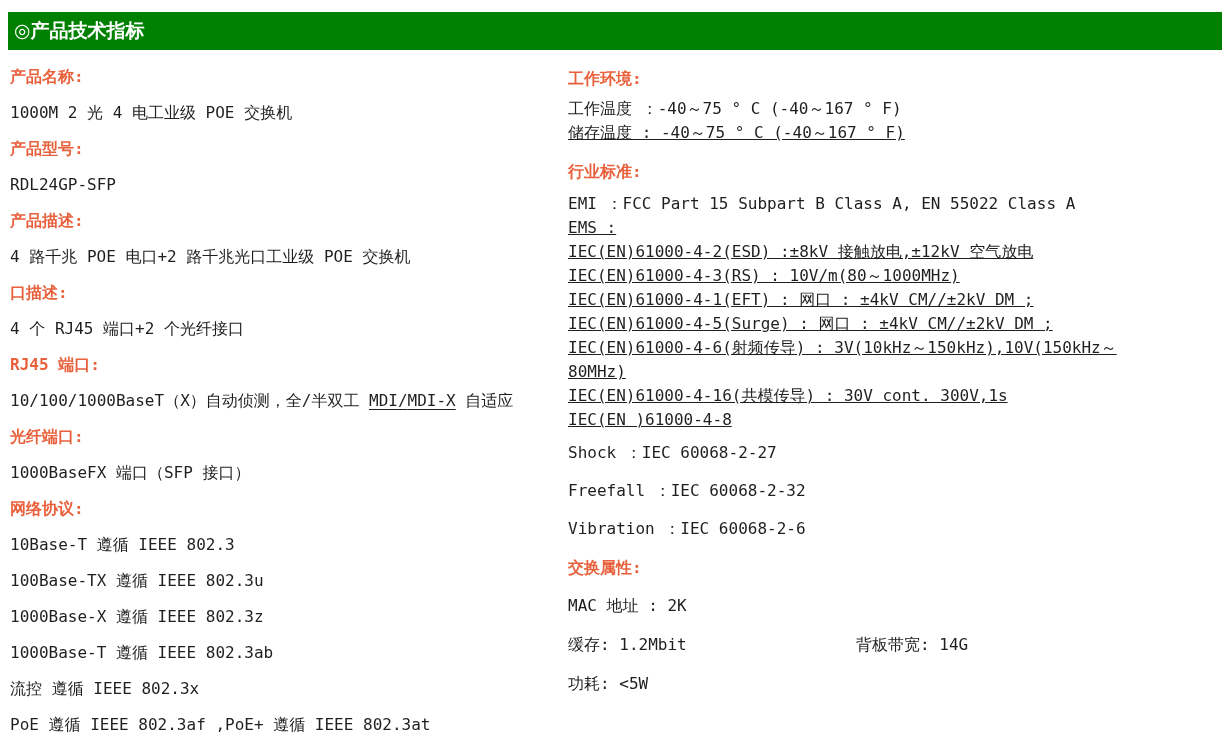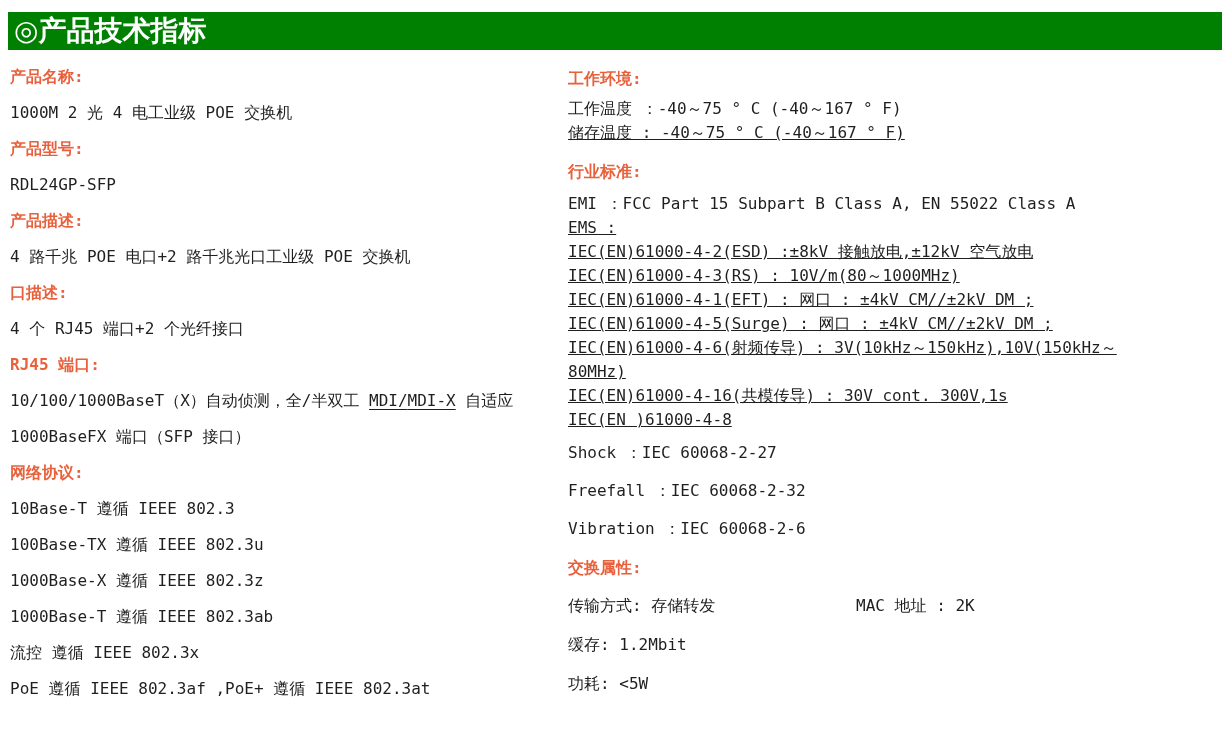--- a/index.html
+++ b/index.html
@@ -4,21 +4,21 @@
 <style>
   html,body{margin:0;padding:0;}
   body{
     width:1230px;height:746px;background:#ffffff;overflow:hidden;
     font-family:"DejaVu Sans Mono","Liberation Mono",monospace;
     color:#1f1f1f;
   }
   .header-bar{
     margin:12px 8px 0 8px;height:38px;background:#008000;
     color:#ffffff;font-family:"Liberation Serif","DejaVu Serif",serif;
-    font-weight:bold;font-size:28px;line-height:37px;
+    font-weight:bold;font-size:19px;line-height:37px;
     padding-left:6px;box-sizing:border-box;
   }
   .cols{display:flex;margin-left:10px;gap:36px;}
   .col-left{width:522px;flex:none;}
   .col-right{flex:1;min-width:0;}
   p{margin:0;font-size:16px;line-height:17px;white-space:nowrap;}
   .h{color:#e8613c;font-weight:bold;}
   .col-left p{margin-top:19px;}
   .col-left p.first{margin-top:18px;}
   .mt7{margin-top:7px !important;text-decoration:underline;}
@@ -51,20 +51,21 @@
     <p class="h first">产品名称:</p>
     <p>1000M 2 光 4 电工业级 POE 交换机</p>
     <p class="h">产品型号:</p>
     <p>RDL24GP-SFP</p>
     <p class="h">产品描述:</p>
     <p>4 路千兆 POE 电口+2 路千兆光口工业级 POE 交换机</p>
     <p class="h">口描述:</p>
     <p>4 个 RJ45 端口+2 个光纤接口</p>
     <p class="h">RJ45 端口:</p>
     <p><span>10/100/1000BaseT（X）自动侦测，全/半双工 </span><span class="u"><span>MDI/</span><span class="wavy">MDI-X</span></span><span> 自适应</span></p>
+    <p class="h">光纤端口:</p>
     <p>1000BaseFX 端口（SFP 接口）</p>
     <p class="h">网络协议:</p>
     <p>10Base-T 遵循 IEEE 802.3</p>
     <p>100Base-TX 遵循 IEEE 802.3u</p>
     <p>1000Base-X 遵循 IEEE 802.3z</p>
     <p>1000Base-T 遵循 IEEE 802.3ab</p>
     <p>流控 遵循 IEEE 802.3x</p>
     <p><span class="wavy">PoE</span><span> 遵循 IEEE 802.3af ,</span><span class="wavy">PoE+</span><span> 遵循 IEEE 802.3at</span></p>
   </div>
 
@@ -81,24 +82,24 @@
     <p class="mt7">IEC(EN)61000-4-5(Surge) : 网口 : ±4kV CM//±2kV DM ;</p>
     <p class="mt7">IEC(EN)61000-4-6(射频传导) : 3V(10kHz～150kHz),10V(150kHz～</p>
     <p class="mt7">80MHz)</p>
     <p class="mt7">IEC(EN)61000-4-16(共模传导) : 30V cont. 300V,1s</p>
     <p class="mt7">IEC(EN )61000-4-8</p>
     <p class="mt16">Shock ：IEC 60068-2-27</p>
     <p class="mt21"><span class="wavy">Freefall</span><span> ：IEC 60068-2-32</span></p>
     <p class="mt21">Vibration ：IEC 60068-2-6</p>
     <p class="h mt22">交换属性:</p>
     <div class="spec-row mt21">
-      <p class="cell-l">传输方式: 存储转发</p>
       <p class="cell-r">MAC 地址 : 2K</p>
     </div>
     <div class="spec-row mt22">
       <p class="cell-l">缓存: 1.2Mbit</p>
+      <p class="cell-r">背板带宽: 14G</p>
     </div>
     <div class="spec-row mt22">
       <p class="cell-r">功耗: &lt;5W</p>
     </div>
   </div>
 
 </div>
 
 </body></html>

